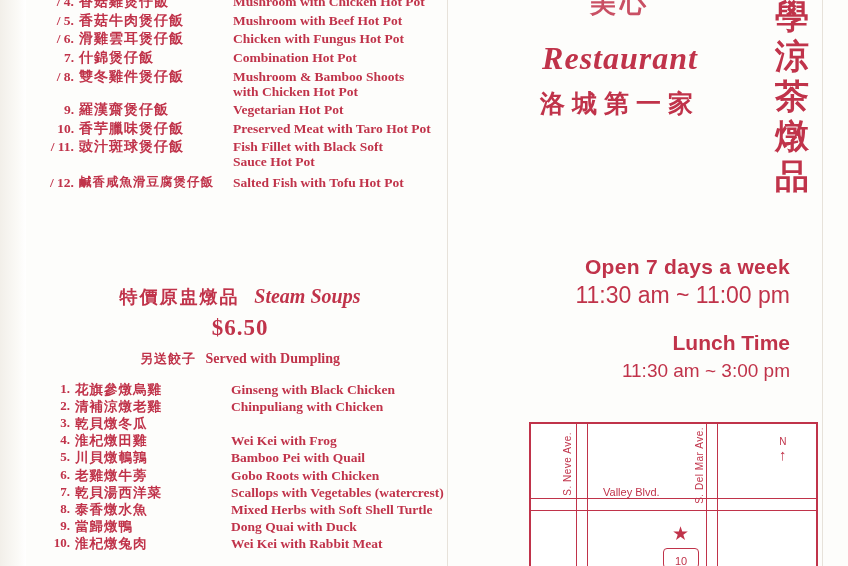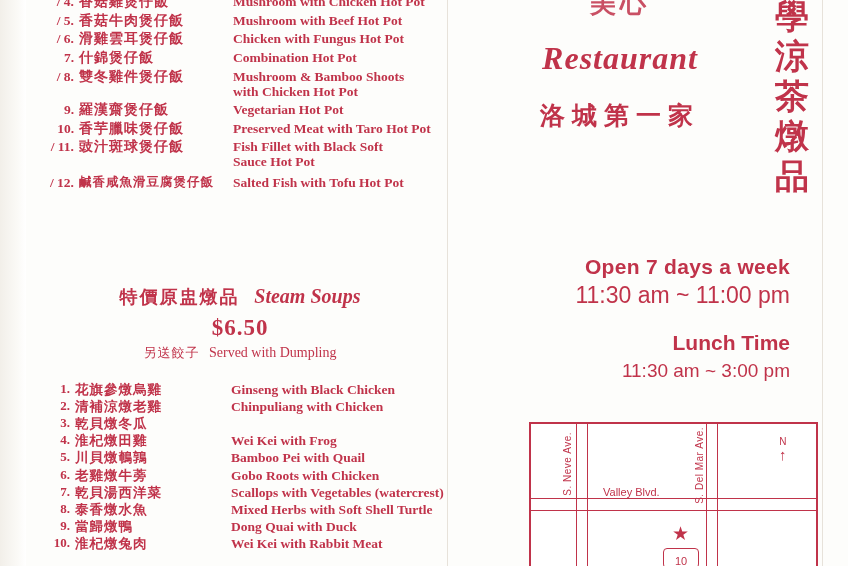--- a/index.html
+++ b/index.html
@@ -99,22 +99,22 @@
     padding-left: 10px;
   }
   .steam-head .price {
     font-size: 23px;
     font-weight: bold;
     margin-top: 6px;
     letter-spacing: 1px;
   }
   .steam-head .served {
     font-size: 14px;
-    font-weight: normal;
-    margin-top: 3px;
+    font-weight: bold;
+    margin-top: 9px;
   }
   .steam-head .served .cn {
     font-family: "DejaVu Sans", sans-serif;
     font-size: 13px;
     letter-spacing: 1px;
     padding-right: 6px;
   }
 
   
   .soup-list {
@@ -149,21 +149,21 @@
     font-weight: bold;
     font-size: 32px;
     margin-top: 19px;
     letter-spacing: 1px;
   }
   .restaurant-title .ch-sub {
     font-size: 25px;
     font-family: "DejaVu Sans", sans-serif;
     letter-spacing: 7px;
     font-weight: bold;
-    margin-top: 22px;
+    margin-top: 10px;
   }
 
   .vertical-cn {
     position: absolute;
     left: 762px;
     top: -4px;
     width: 60px;
     text-align: center;
     font-family: "DejaVu Sans", sans-serif;
     font-size: 34px;

